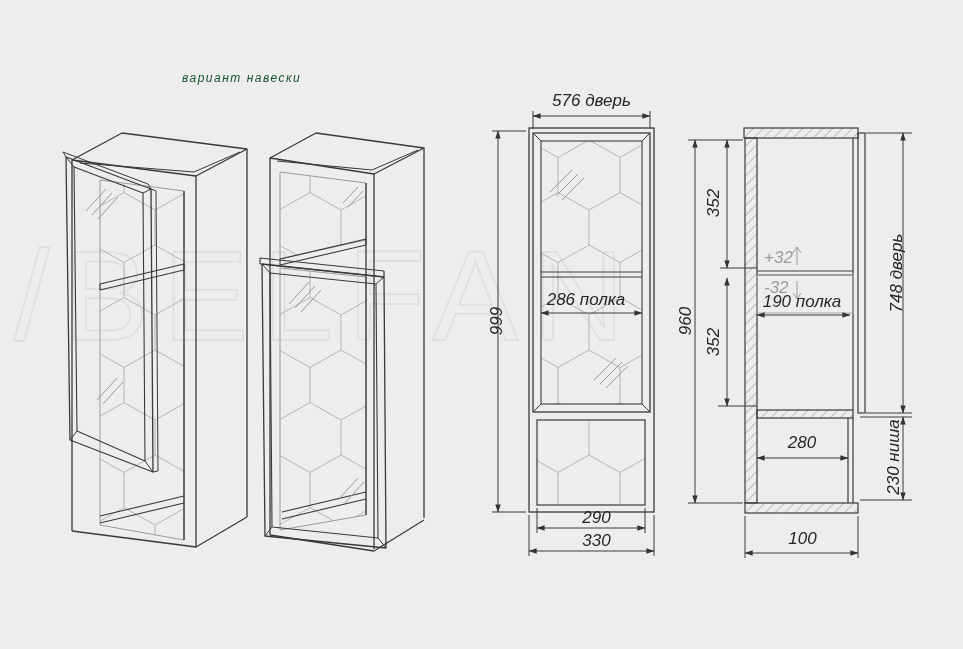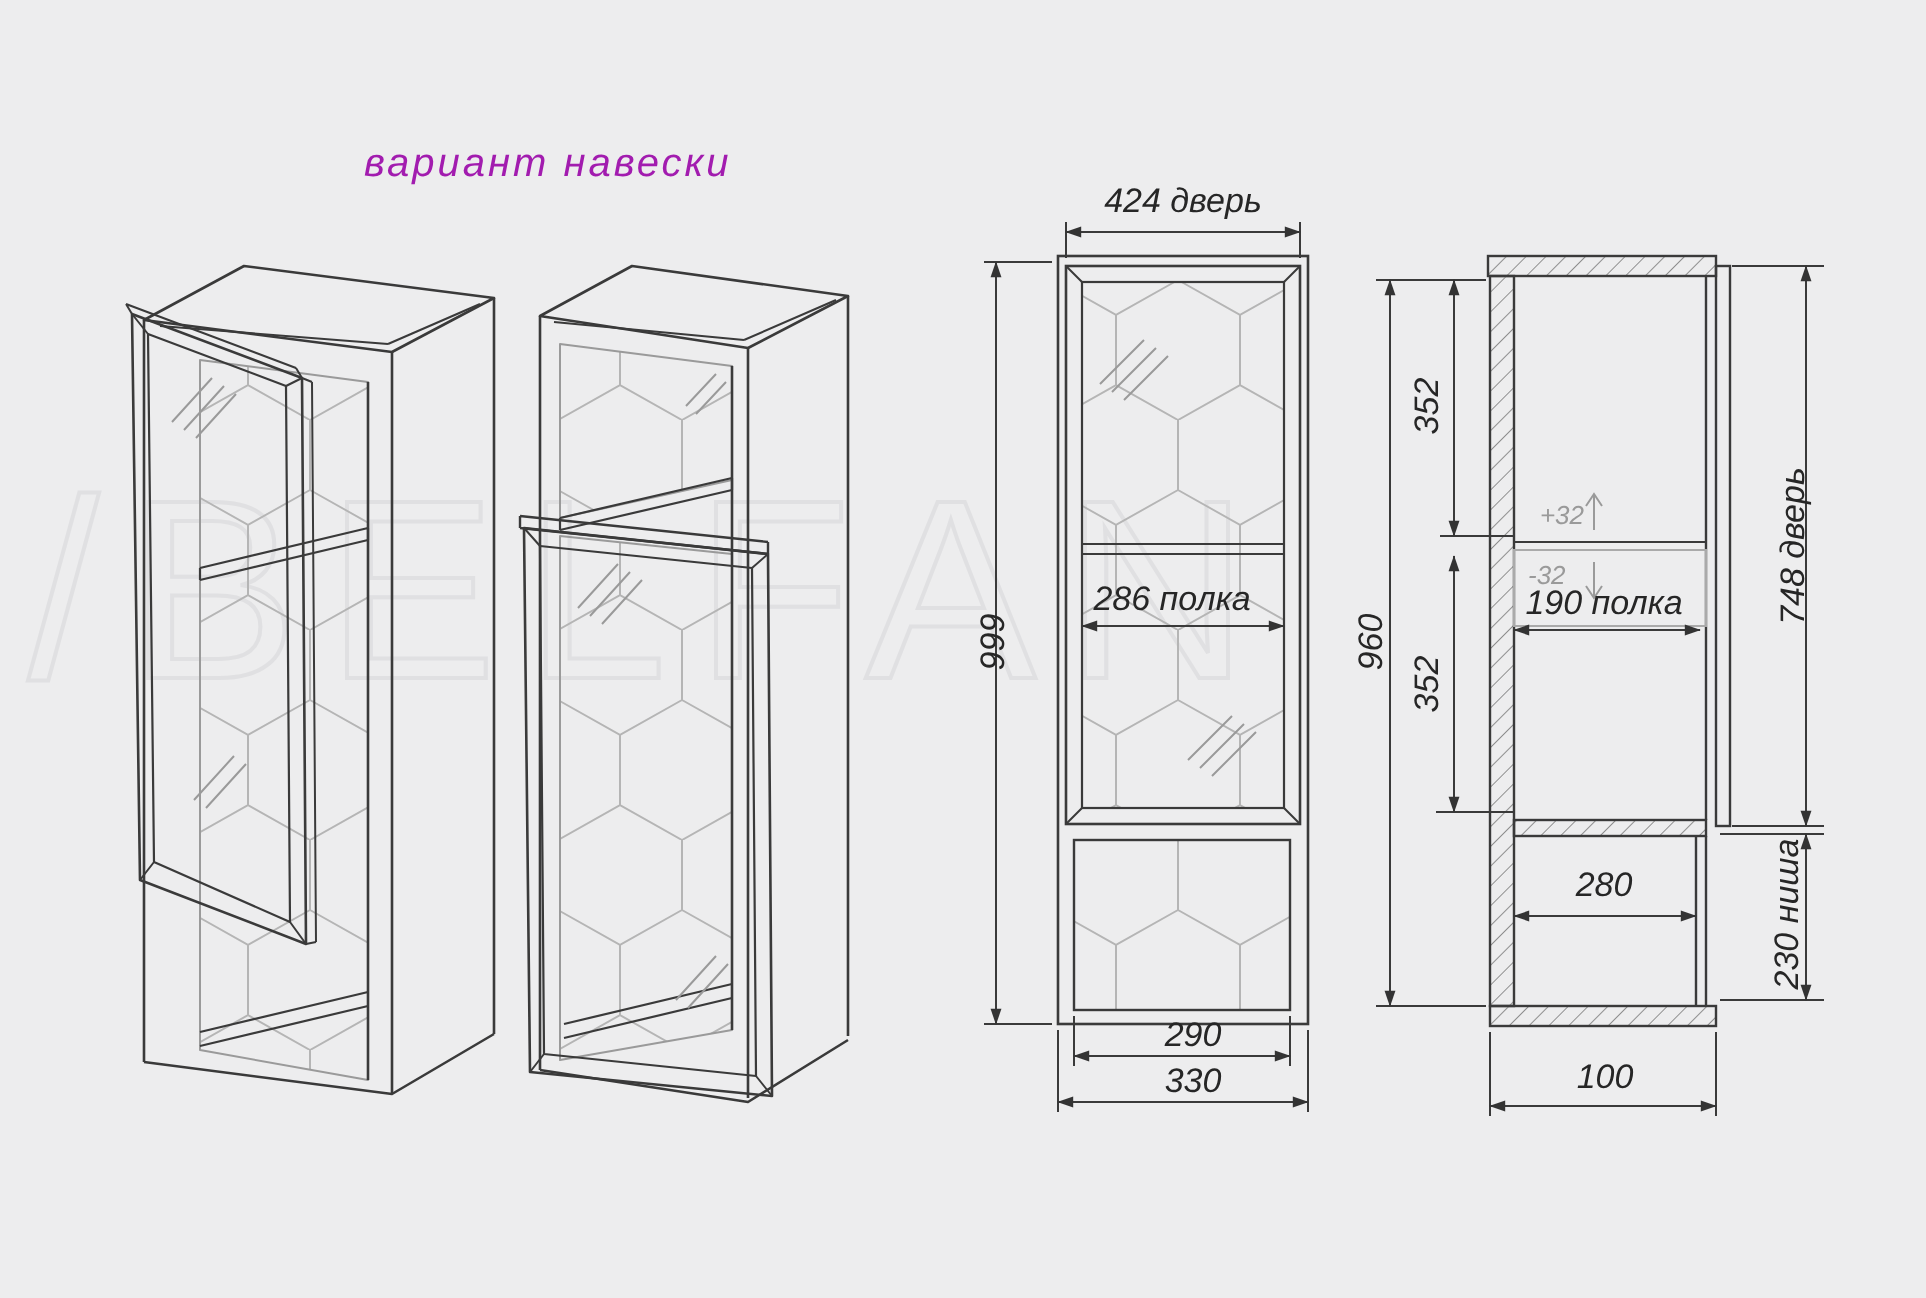--- a/index.html
+++ b/index.html
@@ -7,23 +7,23 @@
     width:963px;height:649px;position:relative;overflow:hidden;
     background:#ededee;
     font-family:"Liberation Sans", sans-serif;
   }
   #stage{position:absolute;inset:0;}
   svg.lineart{position:absolute;left:0;top:0;z-index:1;}
   .lbl{position:absolute;z-index:2;color:#262626;font-style:italic;
        font-size:17px;line-height:18px;height:18px;text-align:center;
        white-space:nowrap;}
   .rot{transform:rotate(-90deg);}
-  .tiny{font-size:13px;color:#9a9a9a;}
-  .title{position:absolute;z-index:2;font-style:italic;font-size:20px;
-         letter-spacing:1.5px;color:#a21caf;}
+  .tiny{font-size:17px;color:#9a9a9a;}
+  .title{position:absolute;z-index:2;font-style:italic;font-size:12px;
+         letter-spacing:1.5px;color:#14532d;}
   .copyright{position:absolute;z-index:2;font-size:22px;color:#9c9c9c;
              letter-spacing:.5px;}
   .watermark{position:absolute;z-index:0;left:14px;top:222px;
              font-size:128px;font-weight:400;letter-spacing:14px;
              color:transparent;-webkit-text-stroke:2px #e0e0e2;
              white-space:nowrap;user-select:none;}
 </style>
 </head>
 <body>
 
@@ -168,21 +168,21 @@
         <line x1="903" y1="417" x2="903" y2="500" marker-start="url(#arr)" marker-end="url(#arr)"></line>
         <line x1="757" y1="458" x2="848" y2="458" marker-start="url(#arr)" marker-end="url(#arr)"></line>
         <path d="M745,516 V558 M858,516 V558"></path>
         <line x1="745" y1="553" x2="858" y2="553" marker-start="url(#arr)" marker-end="url(#arr)"></line>
       </g>
     </g>
   </svg>
 
   <div class="title" style="left:182px;top:71px">вариант навески</div>
 
-  <div class="lbl" style="left:529px;top:92px;width:125px">424 дверь</div>
+  <div class="lbl" style="left:529px;top:92px;width:125px">576 дверь</div>
   <div class="lbl rot" style="left:469px;top:312px;width:56px">999</div>
   <div class="lbl" style="left:529px;top:291px;width:114px">286 полка</div>
   <div class="lbl" style="left:529px;top:509px;width:135px">290</div>
   <div class="lbl" style="left:529px;top:532px;width:135px">330</div>
 
   <div class="lbl rot" style="left:686px;top:194px;width:56px">352</div>
   <div class="lbl rot" style="left:686px;top:333px;width:56px">352</div>
   <div class="lbl rot" style="left:658px;top:312px;width:56px">960</div>
   <div class="lbl tiny" style="left:764px;top:249px;width:28px;text-align:right">+32</div>
   <div class="lbl tiny" style="left:764px;top:279px;width:28px;text-align:left">-32</div>

